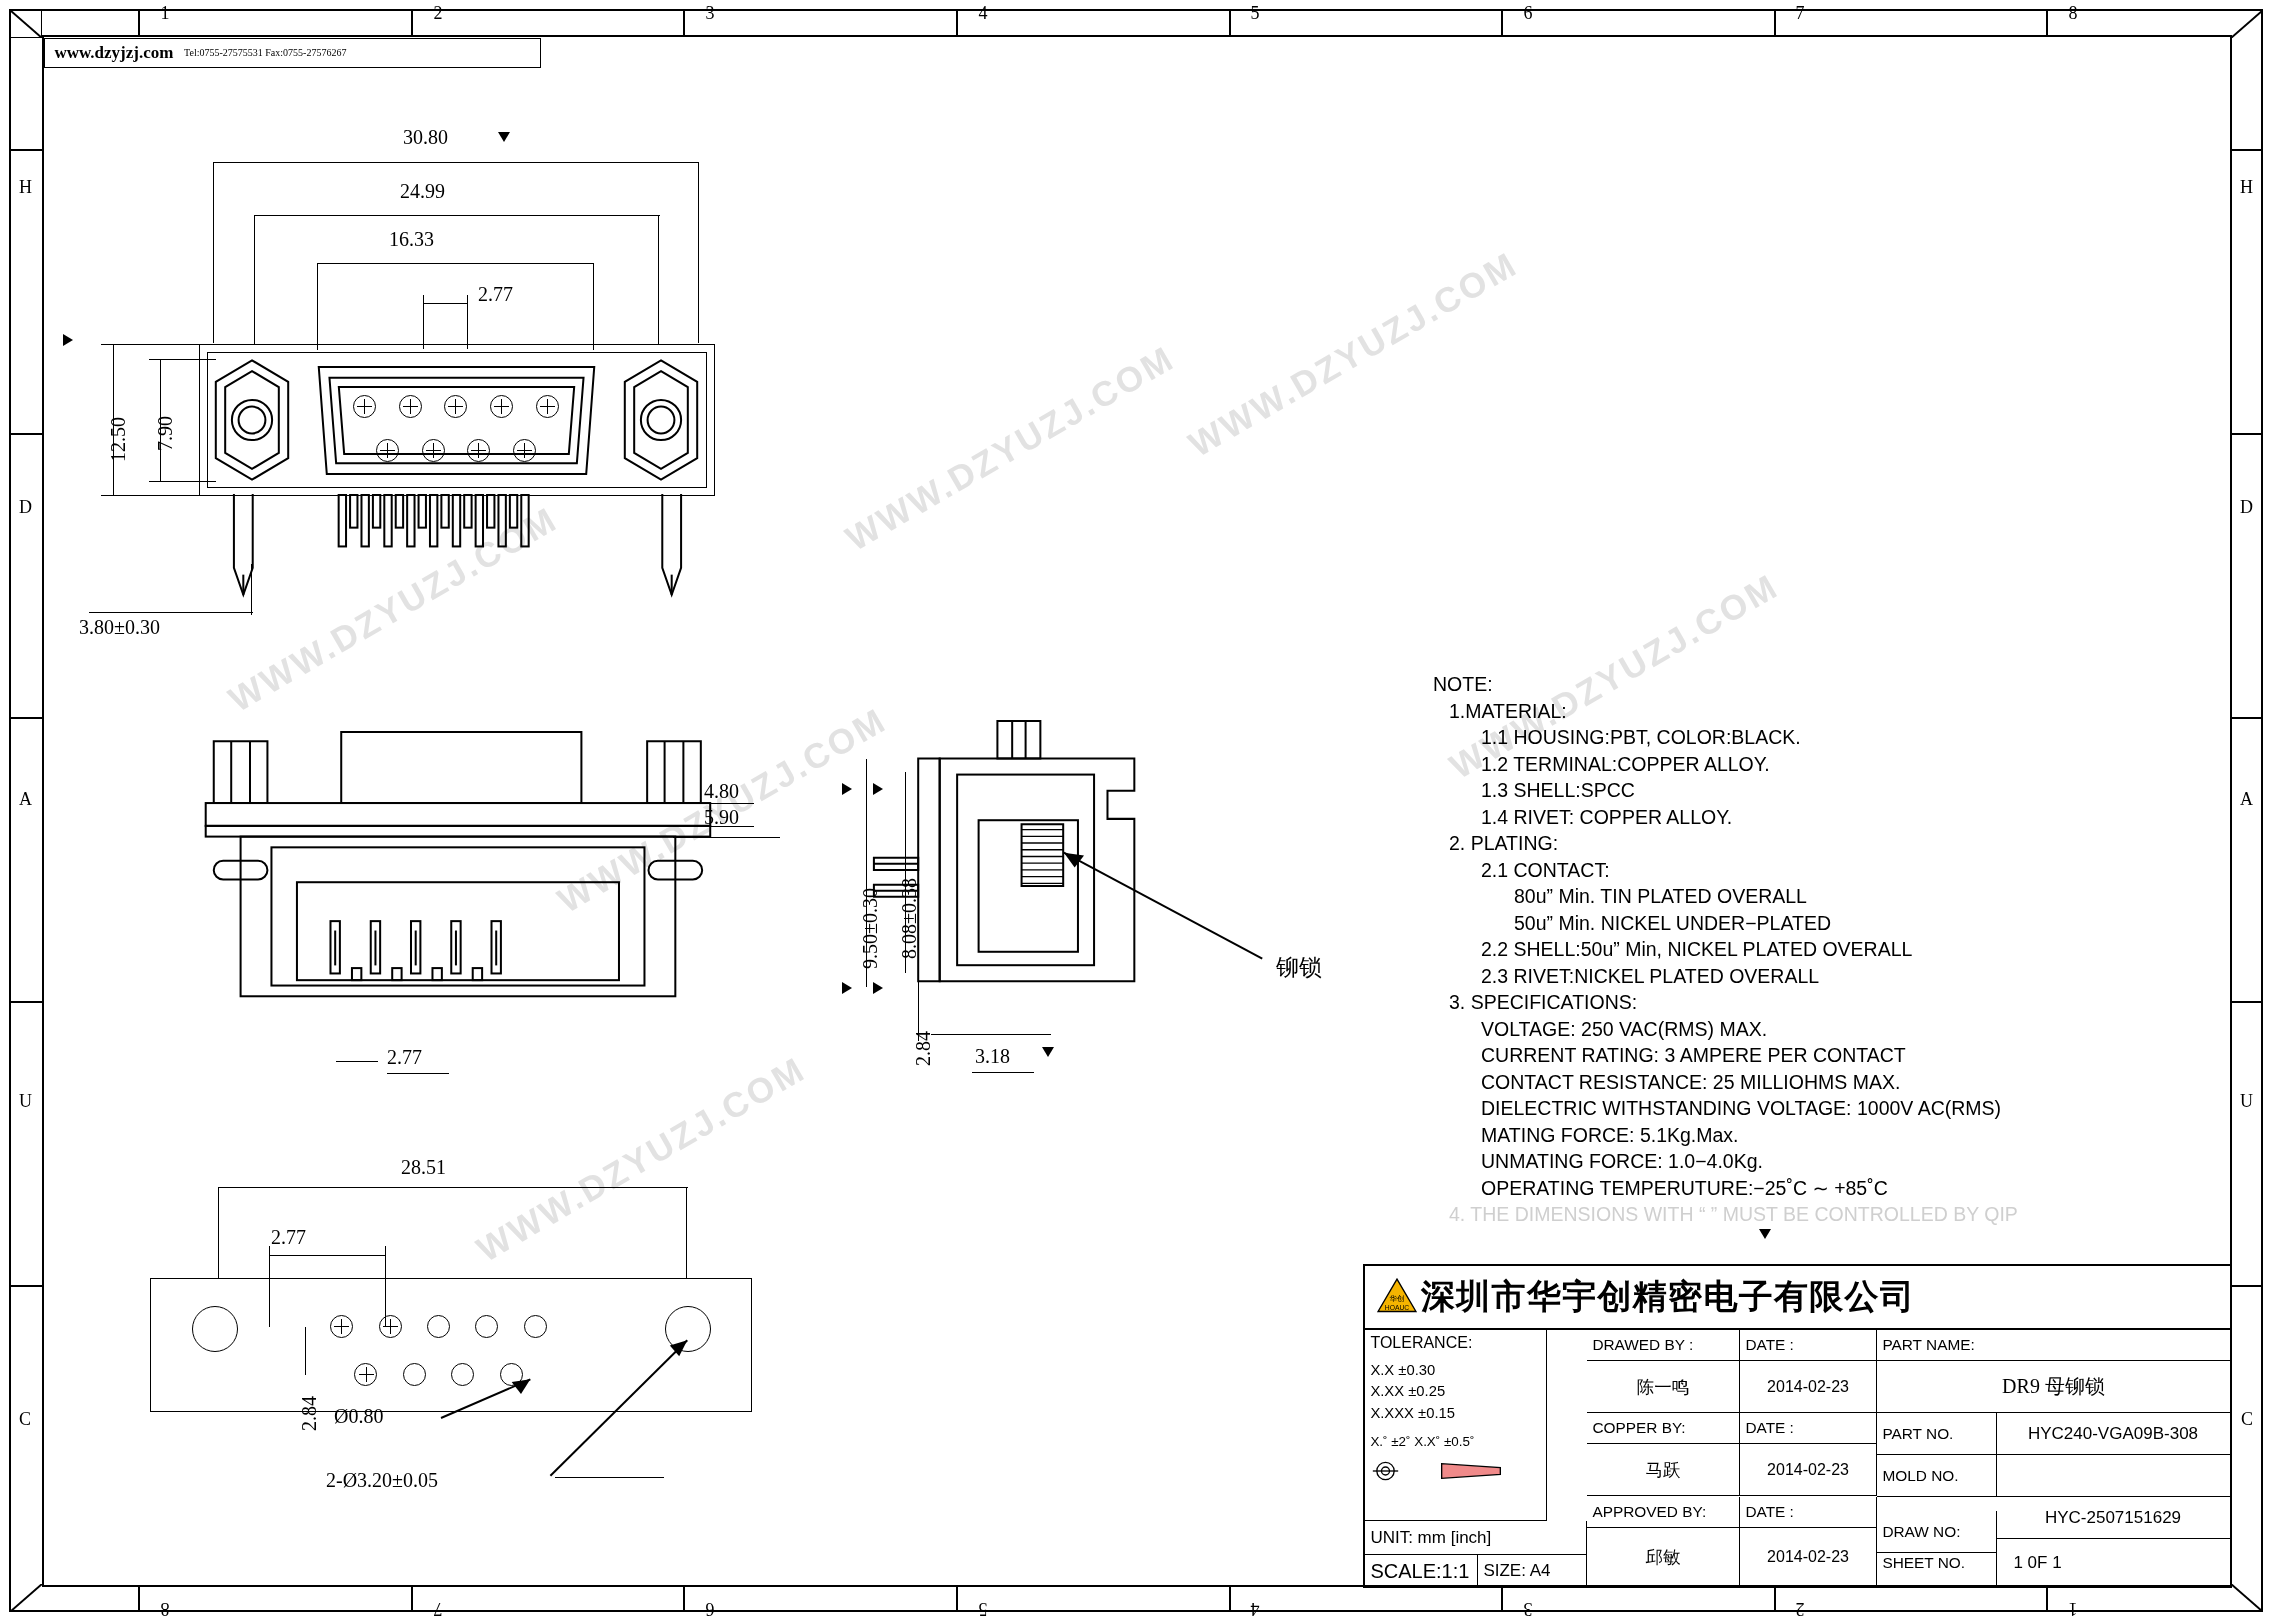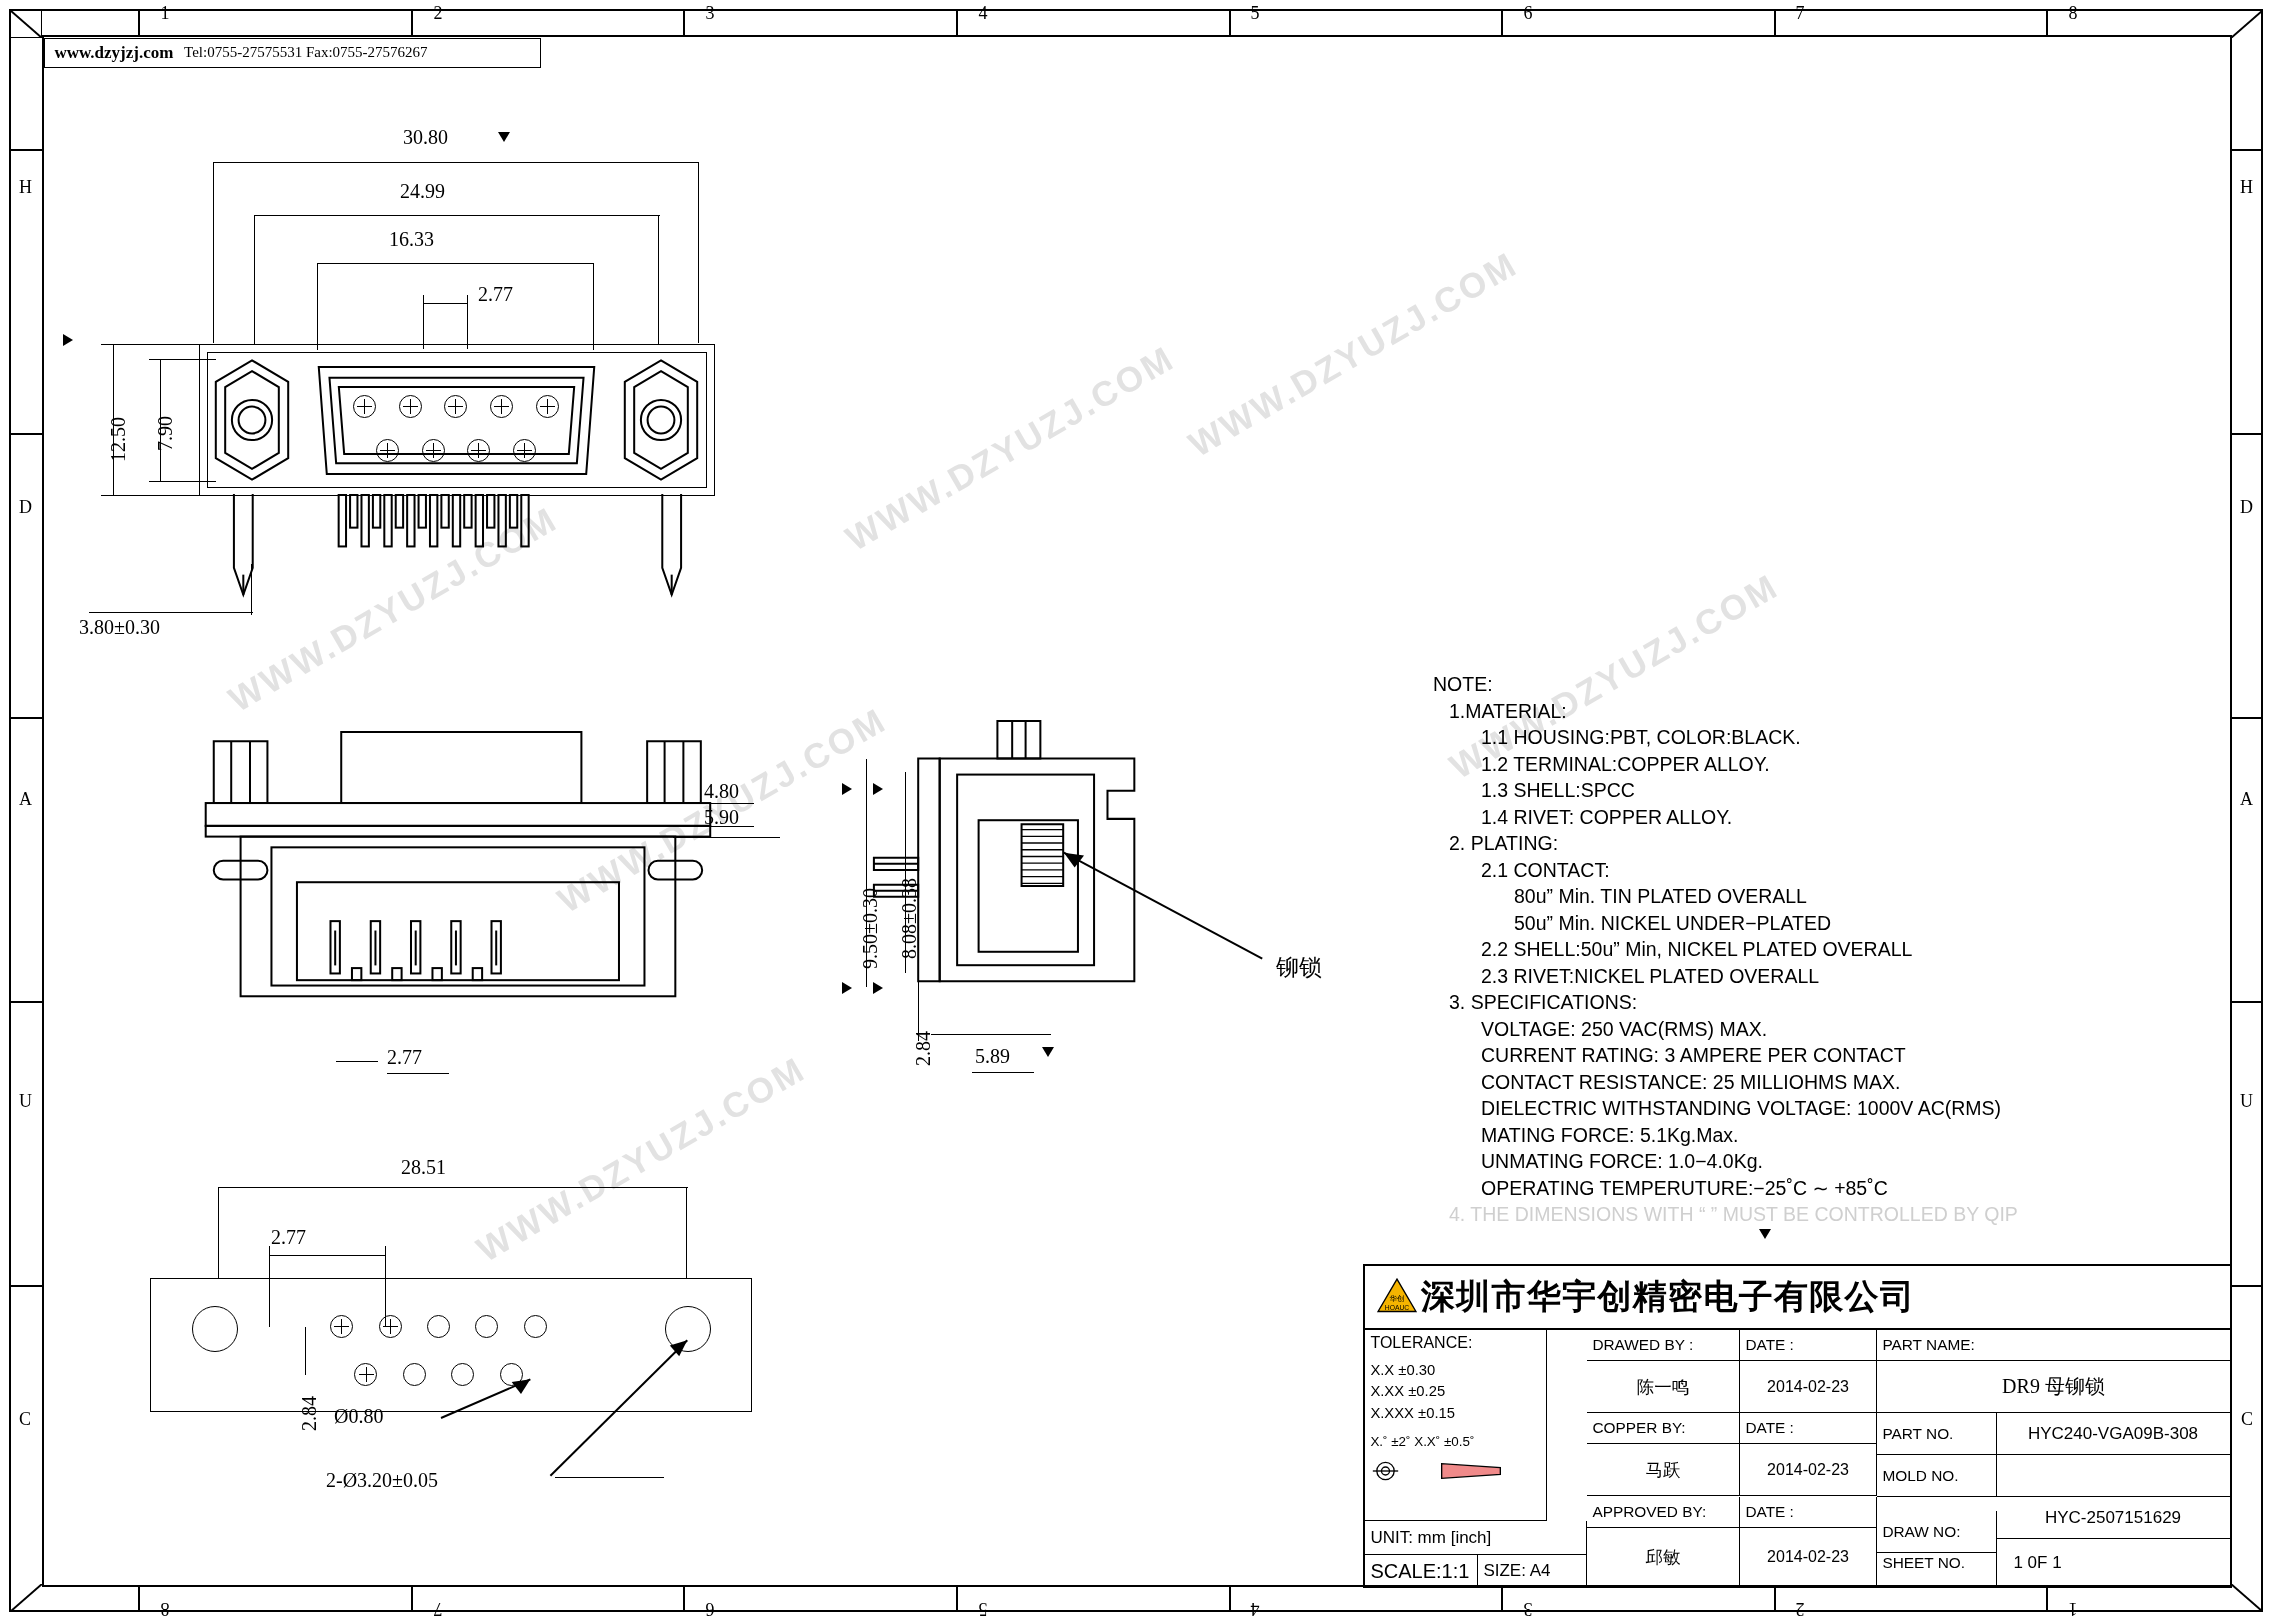--- a/index.html
+++ b/index.html
@@ -18,21 +18,21 @@
   .tick{position:absolute;background:#000;}
   .tick-h{width:2px;height:25.5px;}
   .tick-v{height:2px;width:31px;}
   .ruler-label{position:absolute;font-size:18px;font-family:"Liberation Serif",serif;text-align:center;}
   .ruler-label-v{position:absolute;font-size:18px;font-family:"Liberation Serif",serif;}
   .flip{transform:rotate(180deg);}
 
   
   .urlbar{position:absolute;left:44px;top:38px;width:497px;height:29.5px;border:1.3px solid #000;box-sizing:border-box;display:flex;align-items:center;gap:10.7px;padding-left:9.4px;}
   .urlbar .u1{font-family:"Liberation Serif",serif;font-weight:bold;font-size:17px;}
-  .urlbar .u2{font-family:"Liberation Serif",serif;font-size:15px;}
+  .urlbar .u2{font-family:"Liberation Serif",serif;font-size:10px;}
 
   
   .wm{position:absolute;color:#e2e2e2;font-family:"Liberation Sans",sans-serif;font-weight:bold;font-size:35px;letter-spacing:2.7px;white-space:nowrap;transform:rotate(-30deg);transform-origin:left top;user-select:none;}
 
   
   .ln{position:absolute;background:#000;}
   .lnh{height:1.3px;}
   .lnv{width:1.3px;}
   .dim{position:absolute;font-family:"Liberation Serif",serif;font-size:20px;white-space:nowrap;}
   .dimv{position:absolute;font-family:"Liberation Serif",serif;font-size:20px;white-space:nowrap;transform:rotate(-90deg);transform-origin:left top;}
@@ -393,21 +393,21 @@
     <div class="dimv" style="left:898px;top:959px;">8.08±0.38</div>
     <div class="tri-r" style="left:842px;top:783px;"></div>
     <div class="tri-r" style="left:873px;top:783px;"></div>
     <div class="tri-r" style="left:842px;top:982px;"></div>
     <div class="tri-r" style="left:873px;top:982px;"></div>
 
     <div class="ln lnv" style="left:918px;top:967px;height:74px;"></div>
     <div class="dimv" style="left:912px;top:1066px;">2.84</div>
 
     <div class="ln lnh" style="left:931px;top:1034px;width:120px;"></div>
-    <div class="dim" style="left:975px;top:1045px;">5.89</div>
+    <div class="dim" style="left:975px;top:1045px;">3.18</div>
     <div class="ln lnh" style="left:972px;top:1072px;width:62px;"></div>
     <div class="tri" style="left:1042px;top:1047px;"></div>
 
     <div>
       <svg style="position:absolute;left:1061px;top:846px;" width="235" height="134" viewBox="0 0 350 200">
         <line x1="4" y1="10" x2="300" y2="168" stroke="#000" stroke-width="3"></line>
         <polygon points="4,10 34,14 20,32" fill="#000"></polygon>
       </svg>
     </div>
     <div class="callout-label" style="left:1276px;top:952px;">铆锁</div>

